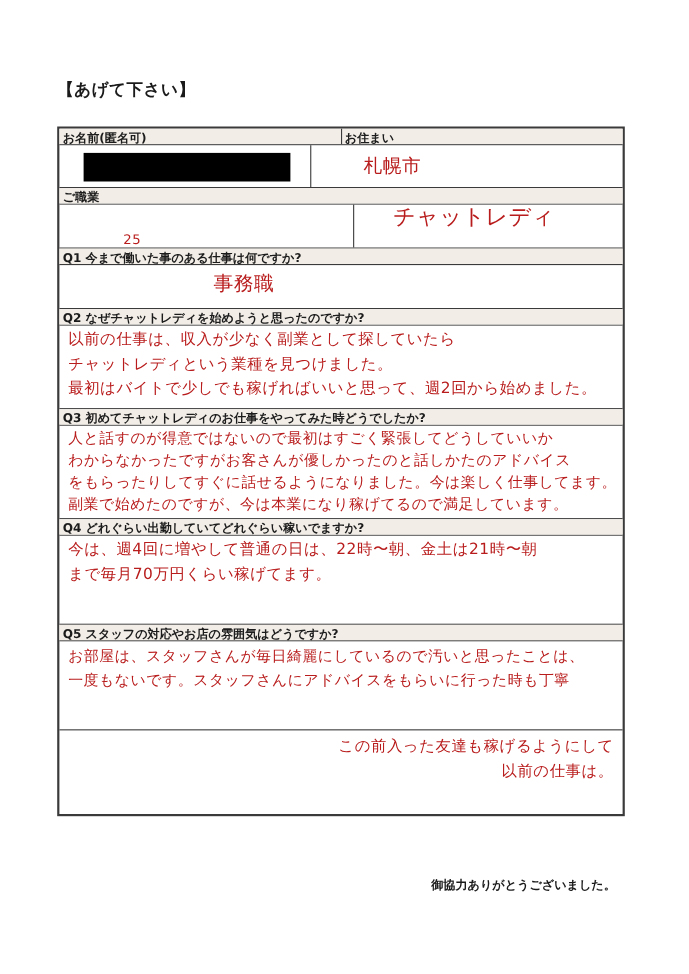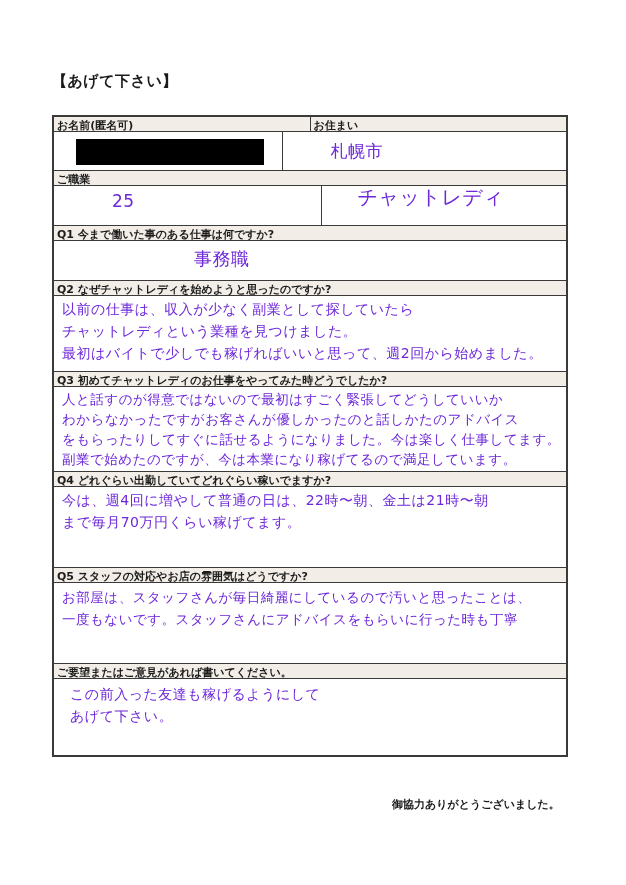--- a/index.html
+++ b/index.html
@@ -8,29 +8,29 @@
       font-family: "DejaVu Sans", sans-serif; color: #1a1a1a;
     }
     .title {
       position: absolute; left: 52px; top: 72px; font-size: 15px; font-weight: bold; letter-spacing: 0.5px;
     }
     .sheet {
       position: absolute; left: 52px; top: 115px; width: 516px;
       border: 2px solid #3a3a3a; box-sizing: border-box;
     }
     .row { display: flex; border-bottom: 1.5px solid #3a3a3a; box-sizing: border-box; }
-    .row:last-child { border-bottom: none; }
+    .row:last-child { border-bottom: none; text-align: right; }
     .cell { flex: 1; box-sizing: border-box; }
     .cell + .cell { border-left: 1.5px solid #3a3a3a; }
     .hdr {
       background: #f2ede7; font-size: 11px; font-weight: bold; height: 14px; line-height: 18px;
       padding-left: 3px; color: #1c1c1c;
     }
     .ans {
-      font-family: "DejaVu Sans", sans-serif; font-size: 15px; color: #6d28d9; letter-spacing: 0.5px;
+      font-family: "DejaVu Sans", sans-serif; font-size: 15px; color: #b91c1c; letter-spacing: 0.5px;
       padding: 4px 8px; line-height: 22px; box-sizing: border-box;
     }
     .ans p { margin: 0; white-space: nowrap; }
     .redact { width: 188px; height: 26px; background: #000; margin: 7px 0 0 22px; }
     .thanks {
       position: absolute; left: 392px; top: 797px; font-size: 11px; font-weight: bold;
     }
   </style>
 </head>
 <body>
@@ -47,21 +47,21 @@
     <div class="cell">
       <div class="redact"></div>
     </div>
     <div class="cell ans" style="padding-left:48px;padding-top:8px;font-size:17px">札幌市</div>
   </div>
 
   <div class="row">
     <div class="cell hdr">ご職業</div>
   </div>
   <div class="row" style="height:40px">
-    <div class="cell ans" style="padding-left:58px;padding-top:4px;font-size:17px">25</div>
+    <div class="cell ans" style="padding-left:58px;padding-top:21px;font-size:12px">25</div>
     <div class="cell ans" style="padding-left:36px;padding-top:0;font-size:20px">チャットレディ</div>
   </div>
 
   <div class="row">
     <div class="cell hdr">Q1 今まで働いた事のある仕事は何ですか?</div>
   </div>
   <div class="row" style="height:40px">
     <div class="cell ans" style="padding-left:140px;padding-top:7px;font-size:18px">
       <p>事務職</p>
     </div>
@@ -103,24 +103,21 @@
   <div class="row">
     <div class="cell hdr">Q5 スタッフの対応やお店の雰囲気はどうですか?</div>
   </div>
   <div class="row" style="height:81px">
     <div class="cell ans" style="font-size:13.5px;padding-top:3px">
       <p>お部屋は、スタッフさんが毎日綺麗にしているので汚いと思ったことは、</p>
       <p>一度もないです。スタッフさんにアドバイスをもらいに行った時も丁寧</p>
     </div>
   </div>
 
-  <div class="row">
-    <div class="cell hdr">ご要望またはご意見があれば書いてください。</div>
-  </div>
   <div class="row" style="height:76px">
     <div class="cell ans" style="font-size:14px;padding-left:16px;padding-top:4px">
       <p>この前入った友達も稼げるようにして</p>
-      <p>あげて下さい。</p>
+      <p>以前の仕事は。</p>
     </div>
   </div>
 </div>
 
 <div class="thanks">御協力ありがとうございました。</div>
 
 </body></html>

